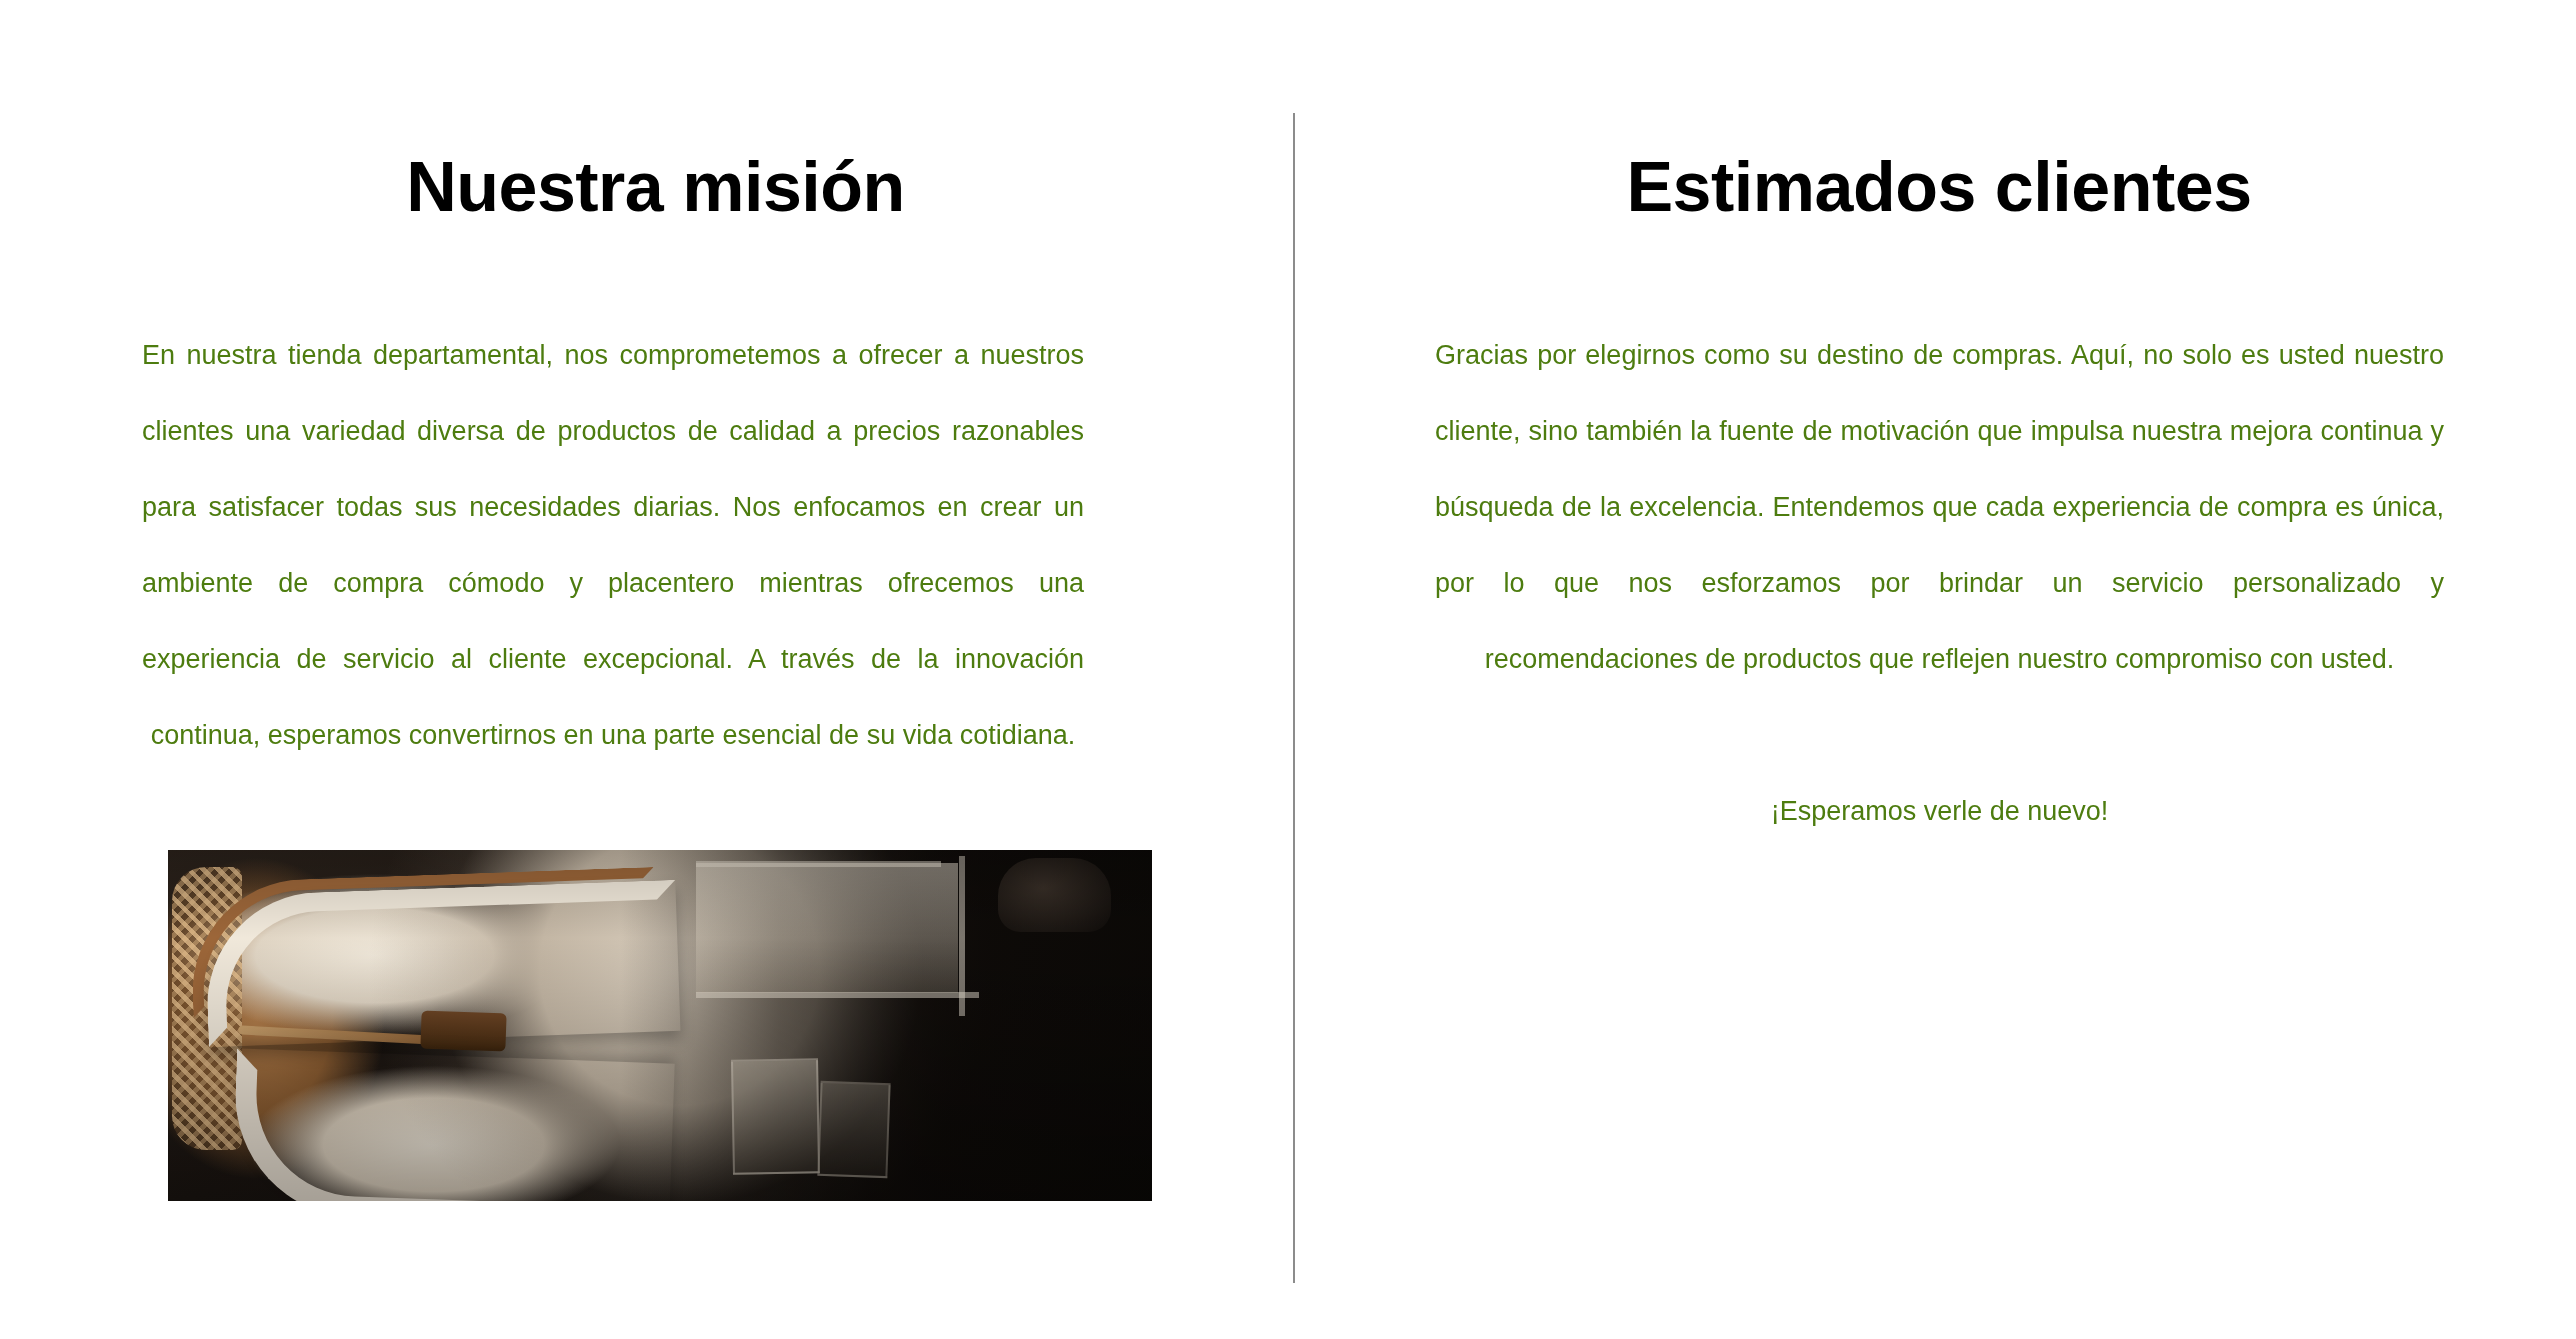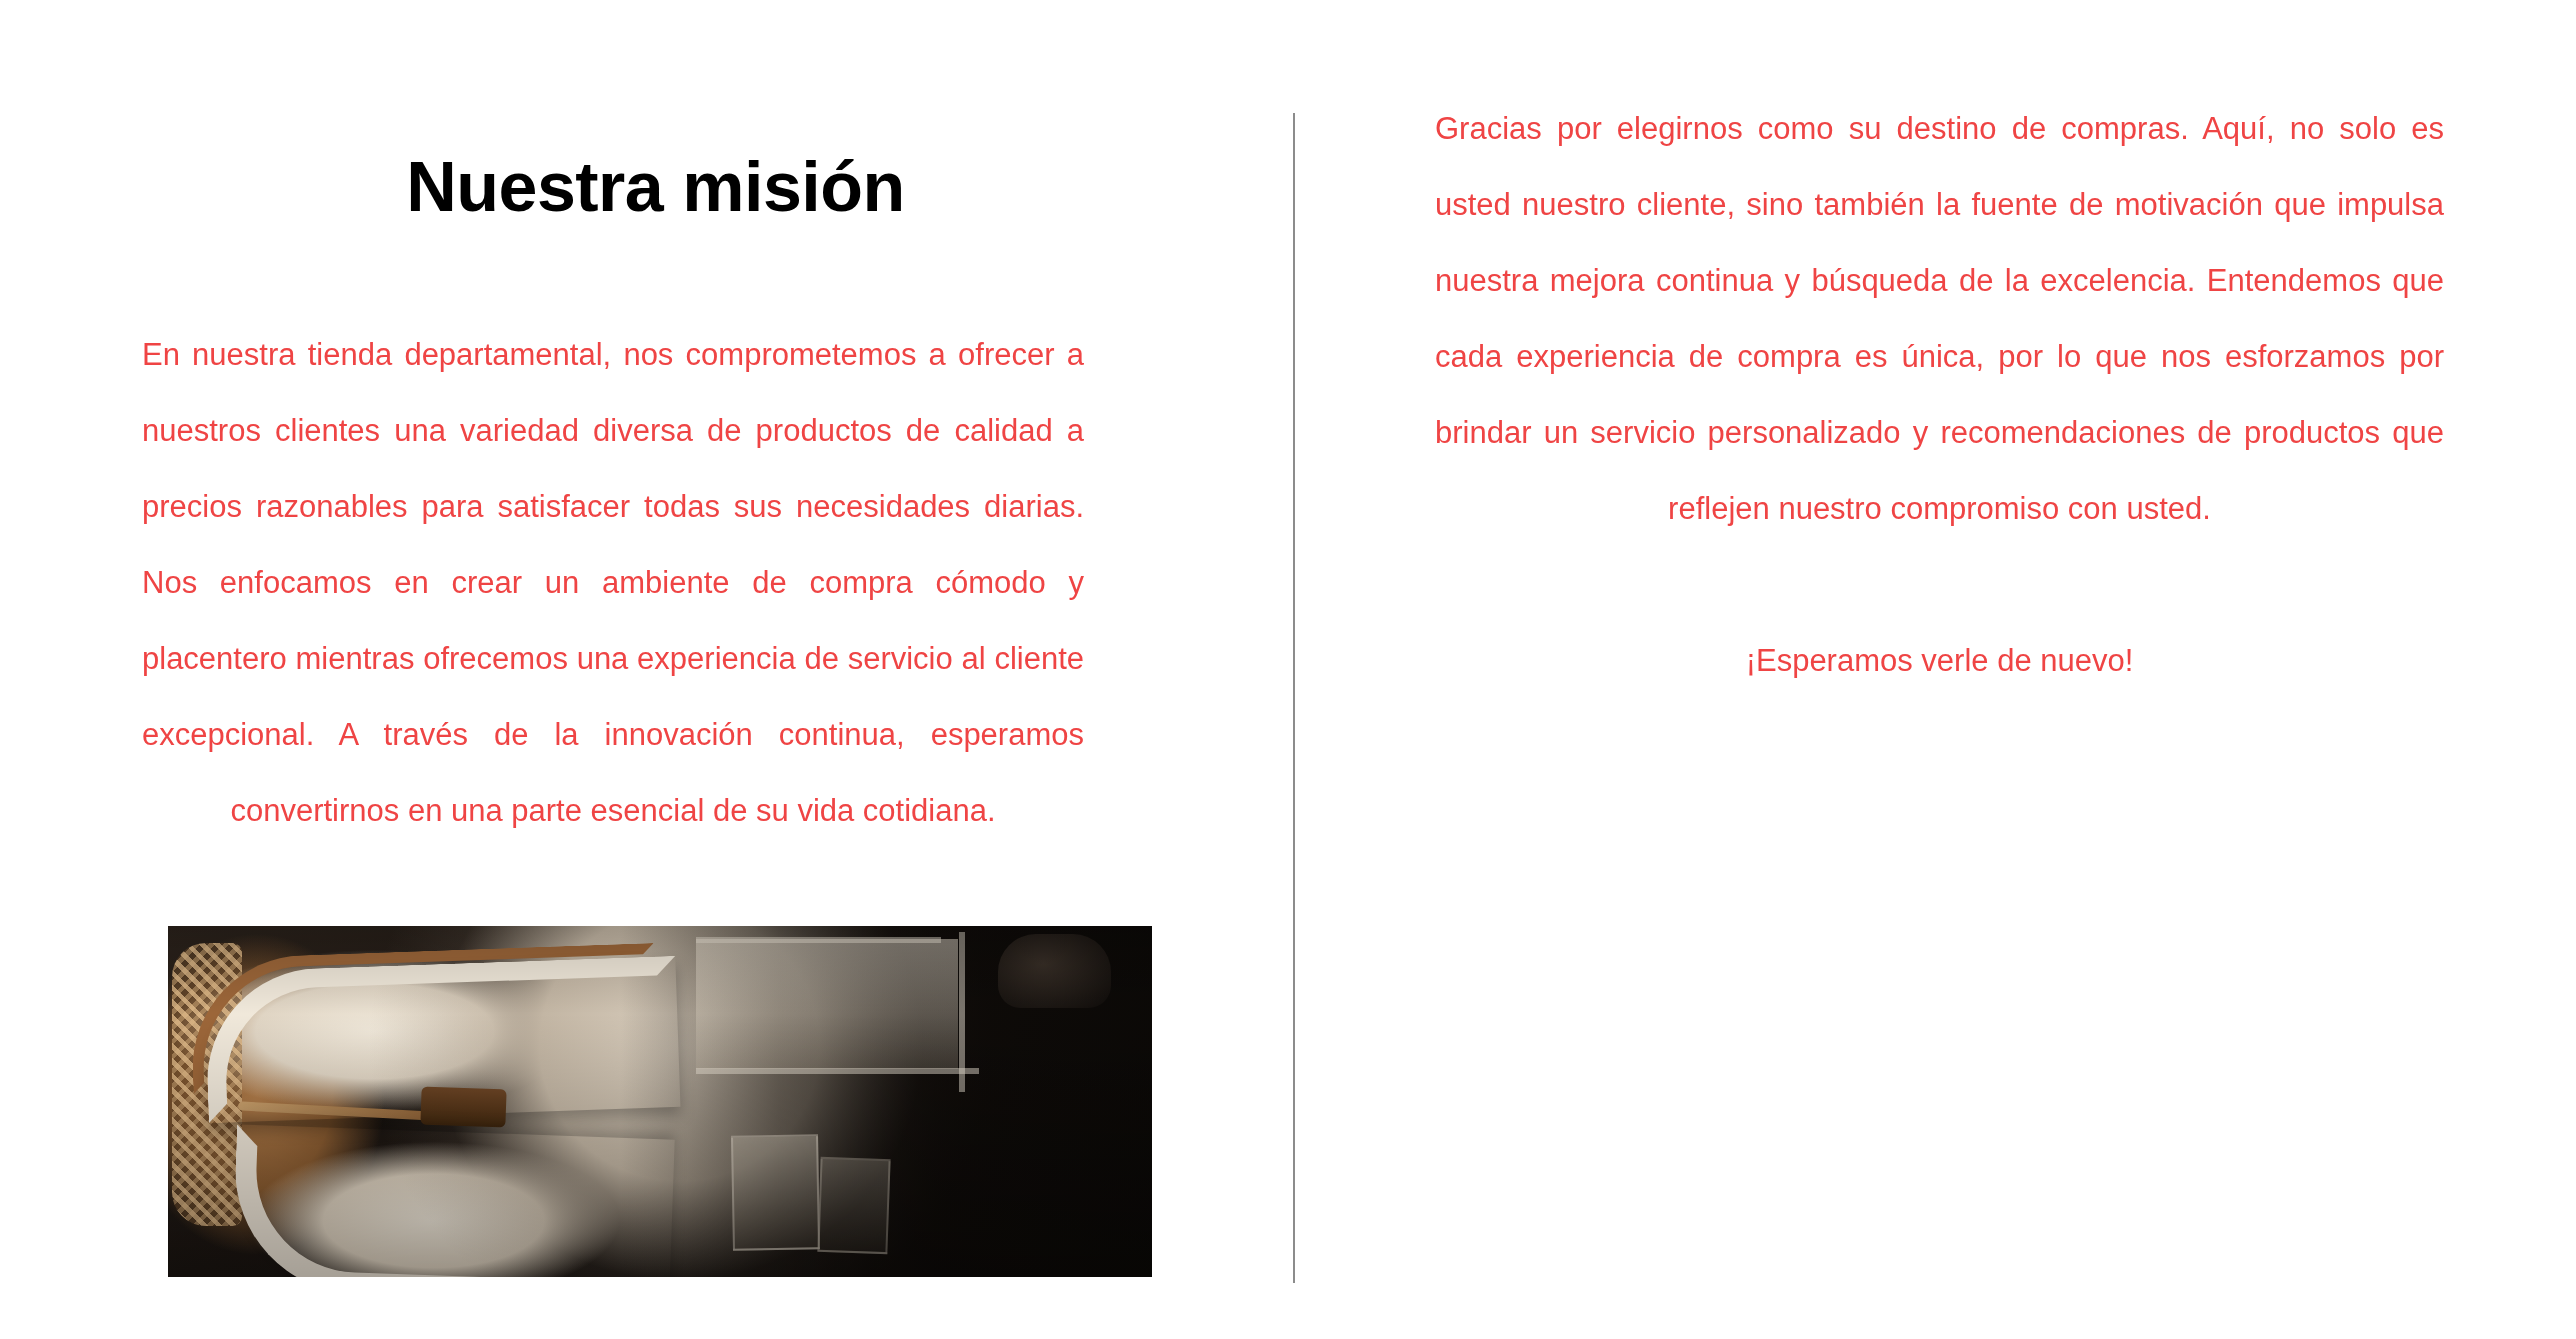--- a/index.html
+++ b/index.html
@@ -68,23 +68,23 @@
     padding-right: 76px;
   }
   .heading-right {
     margin: 149px 0 0 0;
     padding-left: 113px;
     padding-right: 104px;
   }
 
   
   .body-block {
-    font-size: 31px;
+    font-size: 27px;
     line-height: 76px;
-    color: #ef4444;
+    color: #4d7c0f;
     text-align: center;
   }
   .body-left {
     margin: 91px 0 0 0;
     padding-left: 142px;
     padding-right: 209px;
   }
   .body-left p {
     margin: 0;
     text-align: justify;
@@ -293,20 +293,21 @@
         <div class="strut"></div>
         <div class="block-wood"></div>
         <div class="arm-bottom"></div>
       </div>
     </div>
   </div>
 
   <div class="divider"></div>
 
   <div class="column column-right">
+    <h1 class="heading heading-right">Estimados clientes</h1>
 
     <div class="body-block body-right">
       <p>Gracias por elegirnos como su destino de compras. Aquí, no solo es usted nuestro cliente, sino también la fuente de motivación que impulsa nuestra mejora continua y búsqueda de la excelencia. Entendemos que cada experiencia de compra es única, por lo que nos esforzamos por brindar un servicio personalizado y recomendaciones de productos que reflejen nuestro compromiso con usted.</p>
       <p class="closing">¡Esperamos verle de nuevo!</p>
     </div>
   </div>
 
 </div>
 
 

